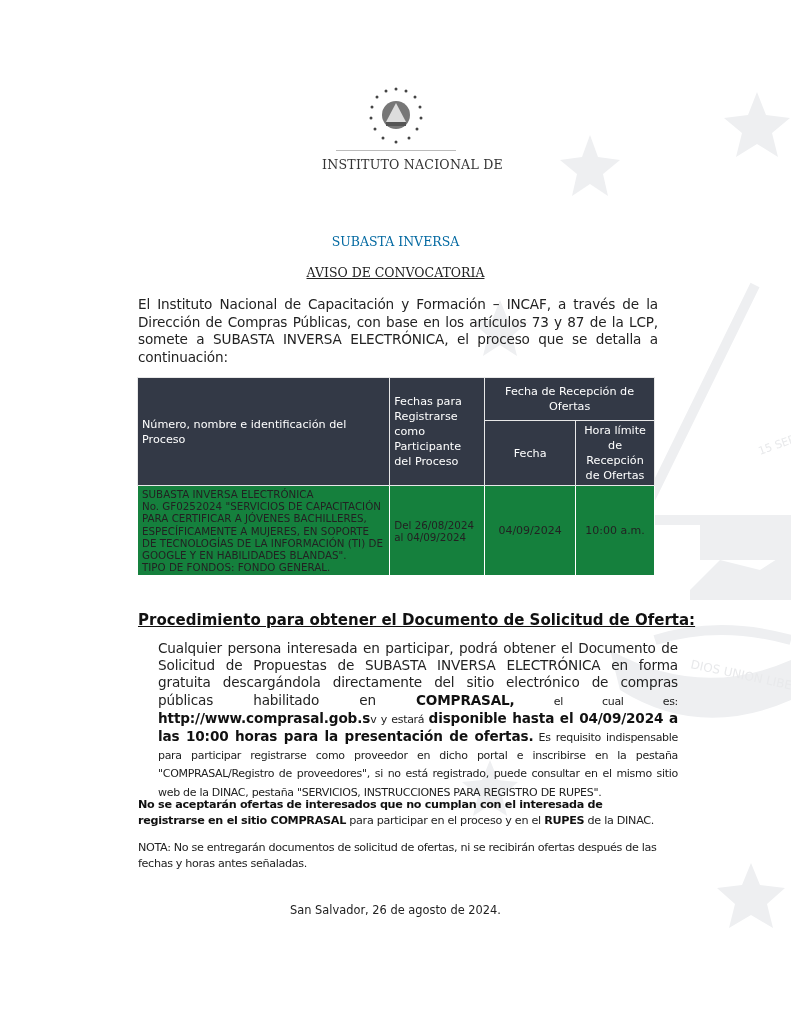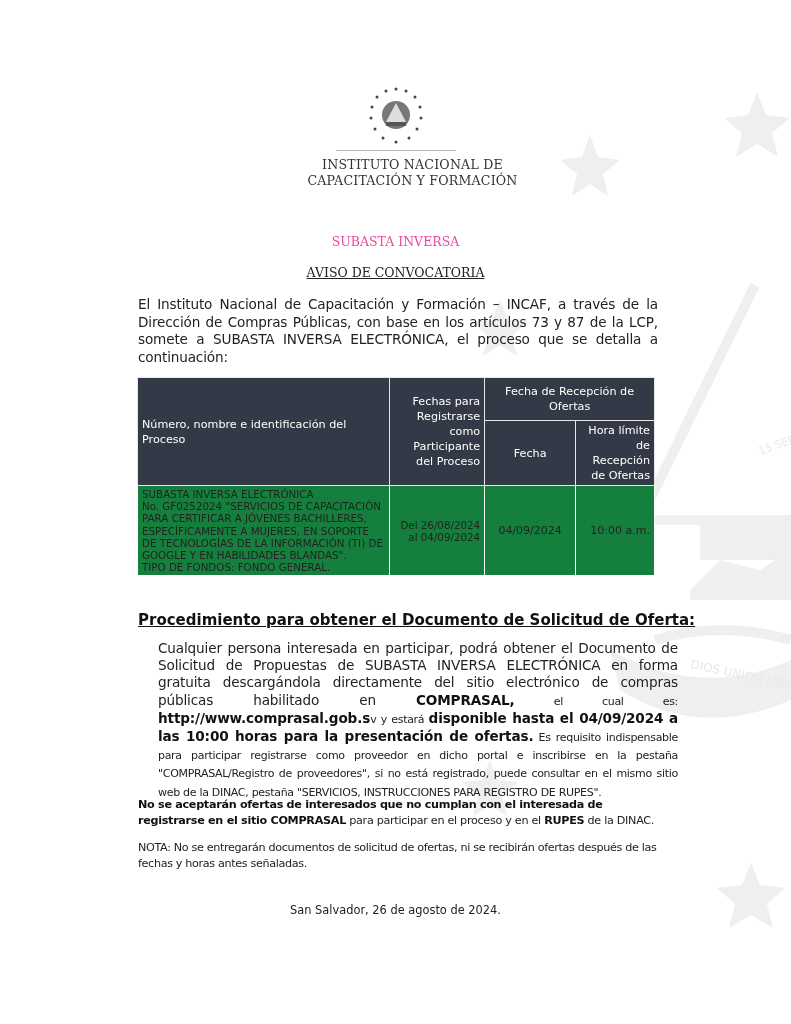--- a/index.html
+++ b/index.html
@@ -3,31 +3,31 @@
 <meta charset="utf-8">
 <style>
   html, body { margin:0; padding:0; }
   body { width:791px; height:1024px; background:#ffffff; position:relative; overflow:hidden;
          font-family:"DejaVu Sans", sans-serif; color:#222; }
   .wm { position:absolute; pointer-events:none; }
   .header { position:absolute; left:0; width:791px; top:84px; text-align:center; }
   .emblem { width:64px; height:64px; margin:0 auto; display:block; }
   .hline { width:120px; height:1px; background:#bbb; margin:2px auto 6px auto; }
   .inst { font-family:"DejaVu Serif", serif; font-size:12.6px; letter-spacing:0.2px; line-height:16px; color:#333;padding-left:34px; }
-  .title1 { position:absolute; top:234px; left:0; width:791px; text-align:center; font-family:"DejaVu Serif", serif; font-size:12.5px; color:#ec4899; }
+  .title1 { position:absolute; top:234px; left:0; width:791px; text-align:center; font-family:"DejaVu Serif", serif; font-size:12.5px; color:#0369a1; }
   .title2 { position:absolute; top:265px; left:0; width:791px; text-align:center; font-family:"DejaVu Serif", serif; font-size:12.5px; color:#222; }
   .title2 span { text-decoration:underline; }
   .intro { position:absolute; top:296px; left:138px; width:520px; font-size:13.6px; line-height:17.5px; text-align:justify; color:#222; letter-spacing:-0.15px; }
   table.proc { position:absolute; top:377px; left:137px; width:518px; border-collapse:collapse; font-size:11.2px; }
   table.proc th { background:#333946; color:#fff; font-weight:normal; border:1px solid #e8e8e8; padding:2px 4px; line-height:15px; }
   table.proc td { background:#15803d; color:#222; border:1px solid #ffffff; padding:2px 4px; line-height:12.2px; font-size:10.3px; vertical-align:middle; }
   .c1 { width:244px; text-align:left !important; }
-  .c2 { width:86px; text-align:right; }
+  .c2 { width:86px; text-align:left; }
   .c3 { width:82px; text-align:center; }
-  .c4 { width:70px; text-align:right; }
+  .c4 { width:70px; text-align:center; }
   .proc-title { position:absolute; top:611px; left:138px; font-size:15px; font-weight:bold; text-decoration:underline; color:#111; }
   .p1 { position:absolute; top:640px; left:138px; width:520px; font-size:13.6px; line-height:17.2px; text-align:justify; color:#222; letter-spacing:-0.15px;margin-left:20px; }
   .p1 .small { font-size:11px; letter-spacing:-0.3px; }
   .p2 { position:absolute; top:797px; left:138px; width:525px; font-size:11.2px; line-height:16px; color:#222; letter-spacing:-0.3px; }
   .p3 { position:absolute; top:840px; left:138px; width:525px; font-size:11.2px; line-height:16px; color:#222; letter-spacing:-0.35px; }
   .sign { position:absolute; top:903px; left:0; width:791px; text-align:center; font-size:11.4px; color:#222; }
   b { font-weight:bold; color:#111; }
 </style>
 </head>
 <body>
@@ -70,21 +70,20 @@
         <circle cx="8" cy="23" r="1.5"></circle>
       <circle cx="13" cy="13" r="1.5"></circle>
         <circle cx="22" cy="7" r="1.5"></circle>
     </g>
     <circle cx="32" cy="31" r="14" fill="#777"></circle>
     <polygon points="32,19 42,38 22,38" fill="#ddd"></polygon>
     <rect x="22" y="38" width="20" height="4" fill="#555"></rect>
   </svg>
   <div class="hline"></div>
   <div class="inst">INSTITUTO NACIONAL DE</div>
-  <div class="inst">CAPACITACIÓN Y FORMACIÓN</div>
 </div>
 
 <div class="title1">SUBASTA INVERSA</div>
 <div class="title2"><span>AVISO DE CONVOCATORIA</span></div>
 
 <div class="intro">El Instituto Nacional de Capacitación y Formación – INCAF, a través de la Dirección de Compras Públicas, con base en los artículos 73 y 87 de la LCP, somete a SUBASTA INVERSA ELECTRÓNICA, el proceso que se detalla a continuación:</div>
 
 <table class="proc">
   <thead>
     <tr>

